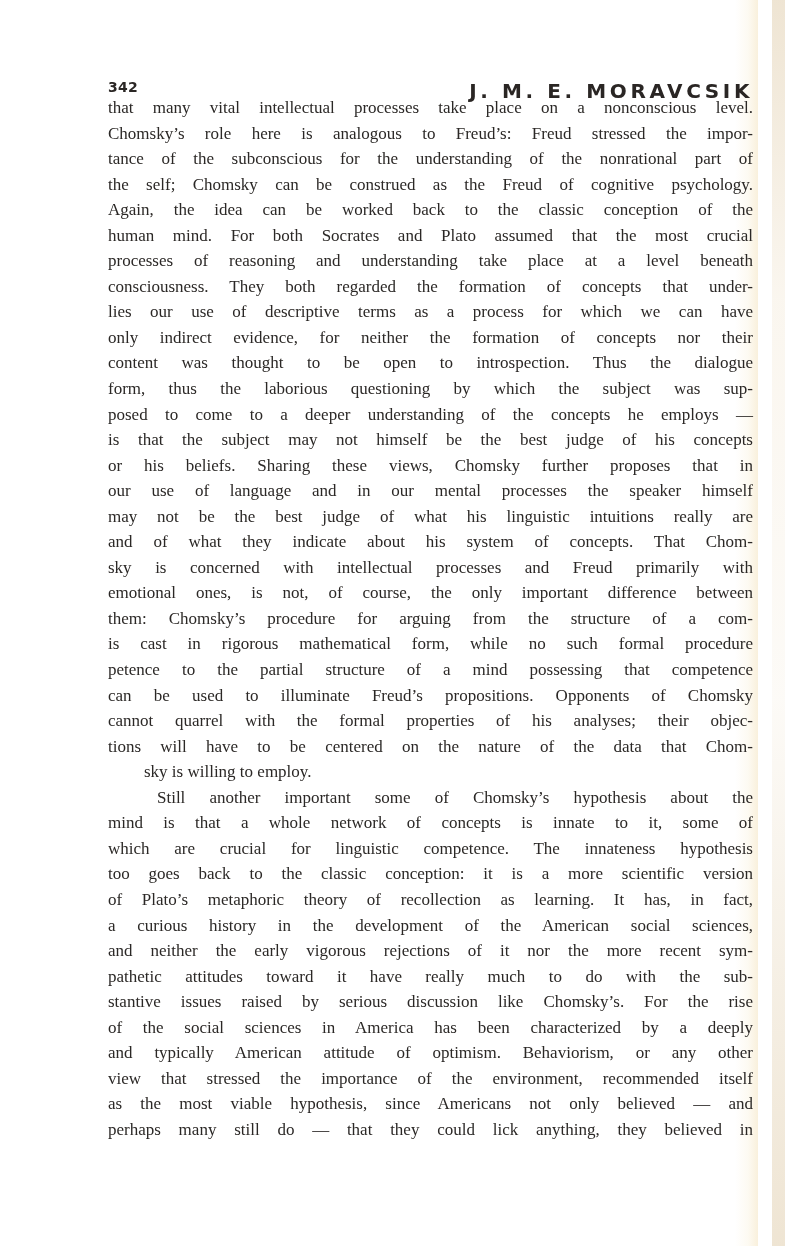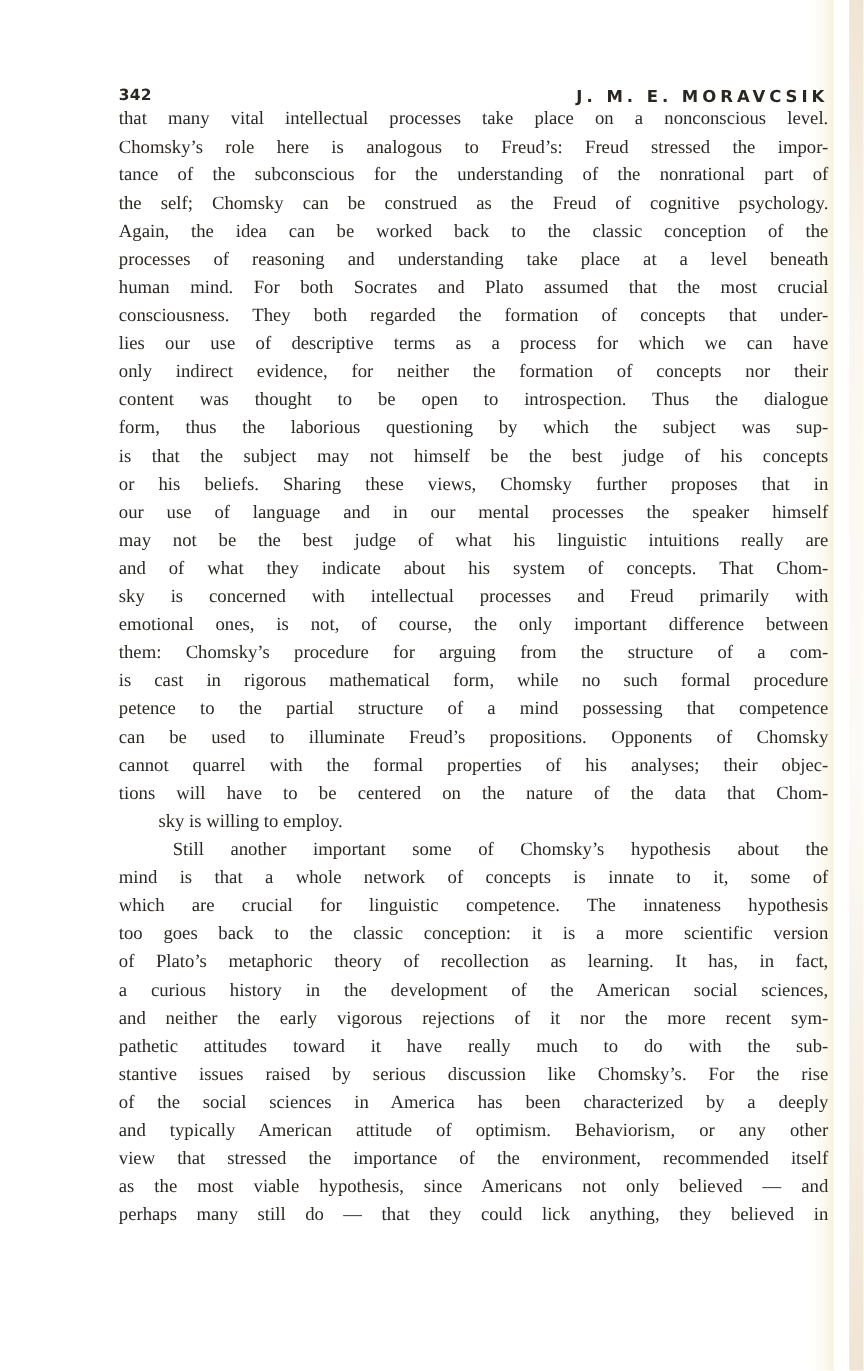--- a/index.html
+++ b/index.html
@@ -46,21 +46,21 @@
       left: 0;
       top: 0;
       font-size: 14px;
       font-weight: bold;
       letter-spacing: 0.2px;
     }
     .author {
       position: absolute;
       right: 0;
       top: 0;
-      font-size: 15px;
+      font-size: 20px;
       font-weight: bold;
       letter-spacing: 3.6px;
     }
     .body-text {
       position: absolute;
       left: 108px;
       top: 95px;
       width: 645px;
       font-family: "Liberation Serif", "DejaVu Serif", serif;
       font-size: 17px;
@@ -94,27 +94,28 @@
     <span class="author">J. M. E. MORAVCSIK</span>
   </div>
 
   <div class="body-text">
     <div>
       <span class="line">that many vital intellectual processes take place on a nonconscious level.</span>
       <span class="line">Chomsky’s role here is analogous to Freud’s: Freud stressed the impor-</span>
       <span class="line">tance of the subconscious for the understanding of the nonrational part of</span>
       <span class="line">the self; Chomsky can be construed as the Freud of cognitive psychology.</span>
       <span class="line">Again, the idea can be worked back to the classic conception of the</span>
+      <span class="line">human mind. For both Socrates and Plato assumed that the most crucial</span>
       <span class="line">processes of reasoning and understanding take place at a level beneath</span>
-      <span class="line">human mind. For both Socrates and Plato assumed that the most crucial</span>
       <span class="line">consciousness. They both regarded the formation of concepts that under-</span>
       <span class="line">lies our use of descriptive terms as a process for which we can have</span>
       <span class="line">only indirect evidence, for neither the formation of concepts nor their</span>
       <span class="line">content was thought to be open to introspection. Thus the dialogue</span>
       <span class="line">form, thus the laborious questioning by which the subject was sup-</span>
+      <span class="line">posed to come to a deeper understanding of the concepts he employs —</span>
       <span class="line">is that the subject may not himself be the best judge of his concepts</span>
       <span class="line">or his beliefs. Sharing these views, Chomsky further proposes that in</span>
       <span class="line">our use of language and in our mental processes the speaker himself</span>
       <span class="line">may not be the best judge of what his linguistic intuitions really are</span>
       <span class="line">and of what they indicate about his system of concepts. That Chom-</span>
       <span class="line">sky is concerned with intellectual processes and Freud primarily with</span>
       <span class="line">emotional ones, is not, of course, the only important difference between</span>
       <span class="line">them: Chomsky’s procedure for arguing from the structure of a com-</span>
       <span class="line">is cast in rigorous mathematical form, while no such formal procedure</span>
       <span class="line">petence to the partial structure of a mind possessing that competence</span>

